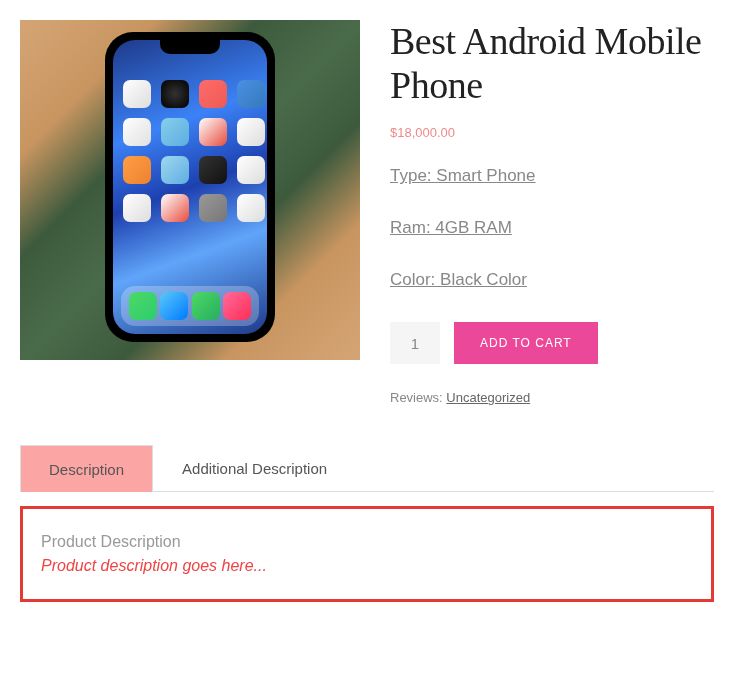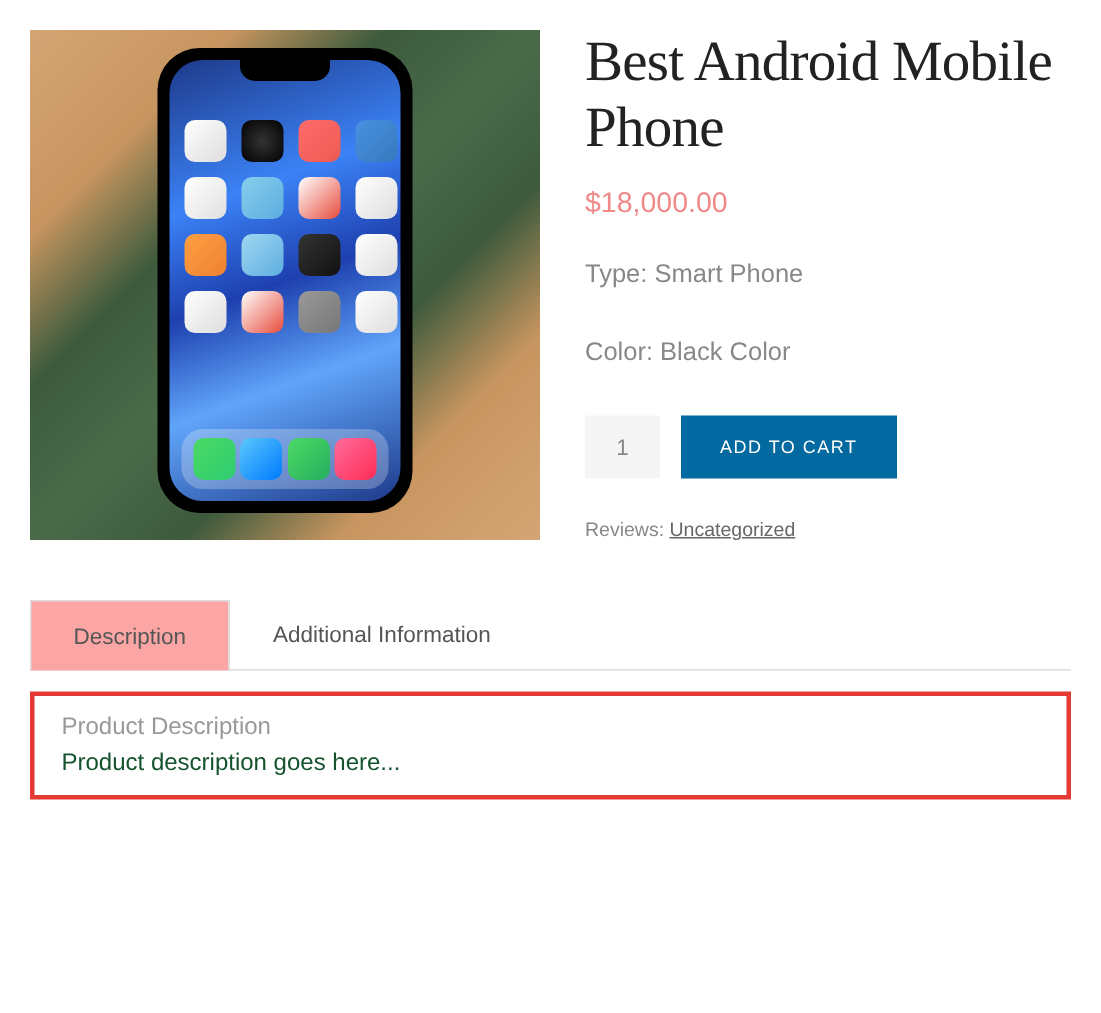--- a/index.html
+++ b/index.html
@@ -115,52 +115,53 @@
       font-family: Georgia, 'Times New Roman', serif;
       font-size: 38px;
       font-weight: 400;
       line-height: 1.15;
       color: #222;
       margin-bottom: 18px;
       letter-spacing: -0.5px;
     }
     .product-price {
       font-family: -apple-system, BlinkMacSystemFont, 'Segoe UI', Arial, sans-serif;
-      font-size: 19px;
+      font-size: 13px;
       color: #f08a8a;
       font-weight: 400;
       margin-bottom: 26px;
     }
     .spec-list {
       font-family: -apple-system, BlinkMacSystemFont, 'Segoe UI', Arial, sans-serif;
     }
     .spec-row {
       font-size: 17px;
       color: #888;
       margin-bottom: 32px;
       font-weight: 400;
+      text-decoration: underline;
     }
     .cart-row {
       display: flex;
       gap: 14px;
       margin-top: 10px;
       margin-bottom: 26px;
     }
     .qty-input {
       width: 50px;
       height: 42px;
       border: none;
       background: #f5f5f5;
       text-align: center;
       font-size: 15px;
       color: #888;
       font-family: -apple-system, BlinkMacSystemFont, 'Segoe UI', Arial, sans-serif;
     }
     .add-cart-btn {
-      background: #0369a1;
+      background: #ec4899;
       color: #fff;
       border: none;
       padding: 0 26px;
       height: 42px;
       font-size: 12px;
       font-weight: 500;
       letter-spacing: 1px;
       cursor: pointer;
       font-family: -apple-system, BlinkMacSystemFont, 'Segoe UI', Arial, sans-serif;
     }
@@ -194,33 +195,34 @@
       font-family: inherit;
       font-weight: 500;
     }
     .tab.active {
       border-color: #ddd;
       background: #fca5a5;
       margin-bottom: -1px;
     }
     .tab-panel {
       border: 3px solid #e53935;
-      padding: 12px 18px;
+      padding: 24px 18px;
       margin-top: 14px;
     }
     .tab-panel-heading {
       font-size: 16px;
       color: #999;
       font-weight: 400;
       margin-bottom: 6px;
     }
     .tab-panel-body {
       font-size: 16px;
-      color: #14532d;
-      font-weight: 400;
+      color: #ef4444;
+      font-weight: 400;
+      font-style: italic;
     }
   </style>
 </head>
 <body>
 
 <div class="product-row">
 
   <div class="product-gallery">
     <div class="product-image">
       <div class="phone-device">
@@ -254,37 +256,38 @@
       </div>
     </div>
   </div>
 
   <div class="product-details">
     <h1 class="product-title">Best Android Mo­bile Phone</h1>
     <div class="product-price">$18,000.00</div>
 
     <div class="spec-list">
       <div class="spec-row">Type: Smart Phone</div>
+      <div class="spec-row">Ram: 4GB RAM</div>
       <div class="spec-row">Color: Black Color</div>
     </div>
 
     <div class="cart-row">
       <input type="text" class="qty-input" value="1" style="">
       <button class="add-cart-btn">ADD TO CART</button>
     </div>
 
     <div class="category-line">
       <span>Reviews: </span><a class="category-link">Uncategorized</a>
     </div>
   </div>
 
 </div>
 
 <div class="tabs-wrap">
   <div class="tabs-header">
     <button class="tab active">Description</button>
-    <button class="tab">Additional Information</button>
+    <button class="tab">Additional Description</button>
   </div>
   <div class="tab-panel">
     <div class="tab-panel-heading">Product Description</div>
     <div class="tab-panel-body">Product description goes here...</div>
   </div>
 </div>
 
 </body></html>

